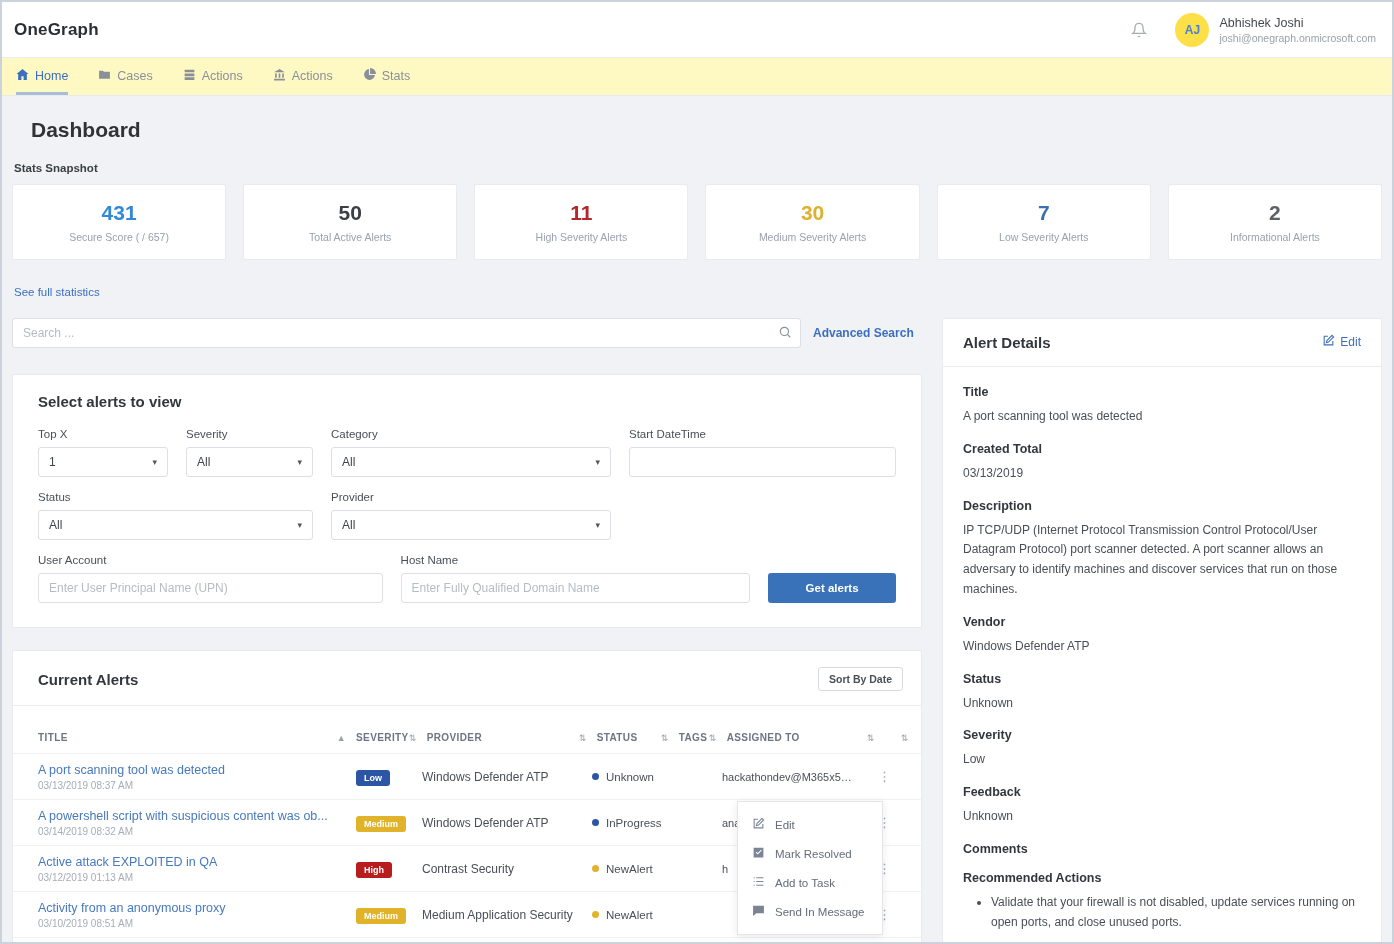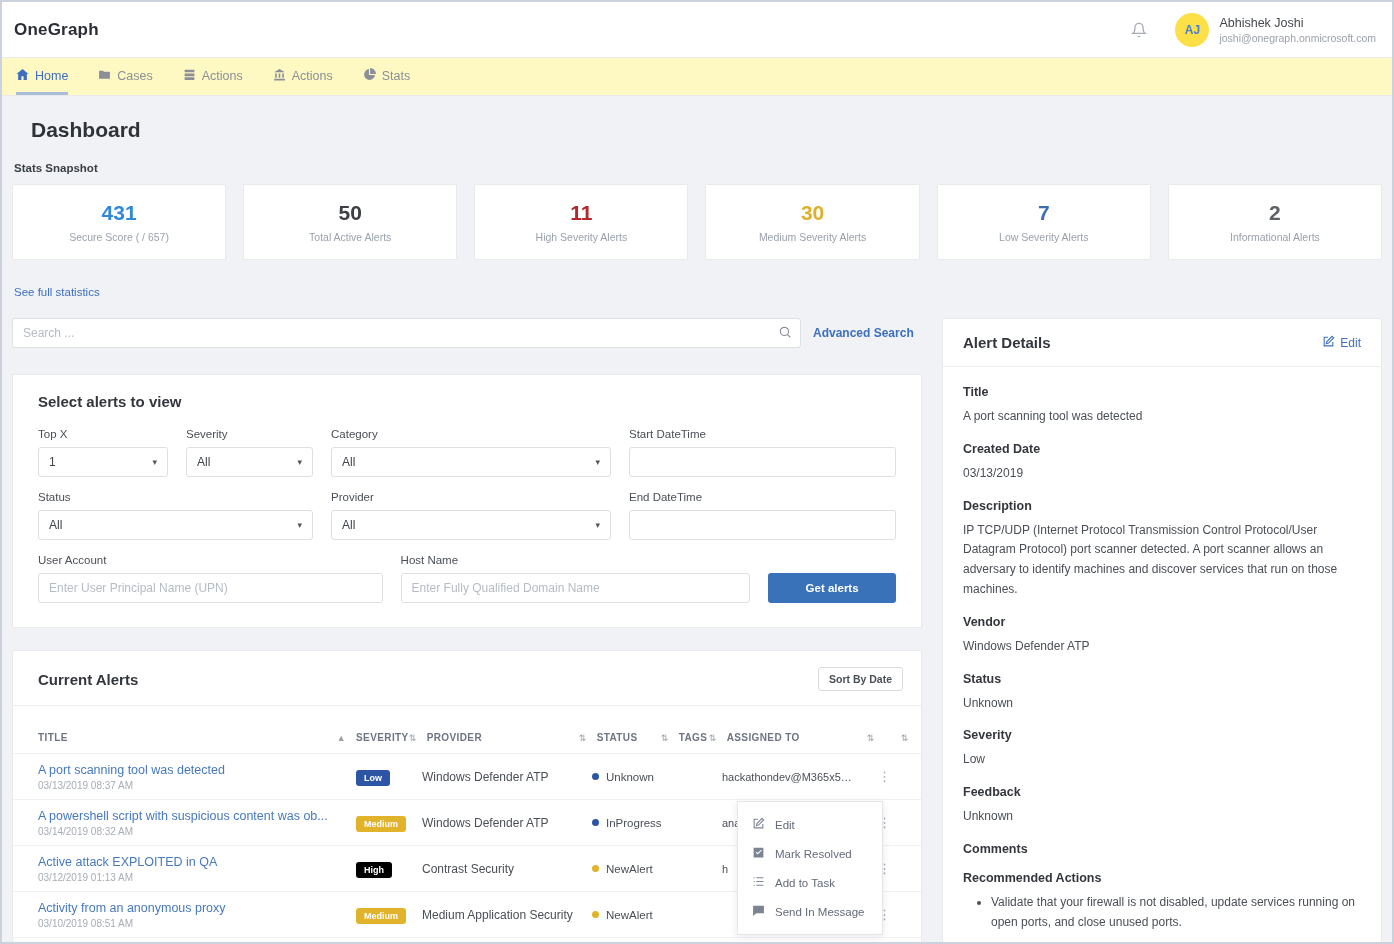--- a/index.html
+++ b/index.html
@@ -79,21 +79,21 @@
   .dot { width:7px; height:7px; border-radius:50%; flex:0 0 7px; }
   .asg { font-size:11px; color:#4a4f57; white-space:nowrap; overflow:hidden; text-overflow:ellipsis; }
   .kebab { flex:1; text-align:right; color:#9aa1ab; font-size:13px; cursor:pointer; padding-right:12px; }
 
   
   .ctx-menu { position:absolute; left:735px; top:799px; width:146px; background:#fff; border:1px solid #e3e5e9; box-shadow:0 2px 8px rgba(40,50,70,.10); padding:8px 0; z-index:30; }
   .ctx-item { display:flex; align-items:center; gap:10px; padding:7px 14px; font-size:11.5px; color:#646b7a; cursor:pointer; }
   .ctx-item svg { width:13px; height:13px; flex:0 0 13px; color:#7c8494; }
 
   
-  .details-head { display:flex; align-items:flex-end; justify-content:space-between; padding:15px 20px; border-bottom:1px solid #ececf0; }
+  .details-head { display:flex; align-items:flex-start; justify-content:space-between; padding:15px 20px; border-bottom:1px solid #ececf0; }
   .edit-link { display:flex; align-items:center; gap:5px; font-size:12px; color:#3d6fbf; text-decoration:none; }
   .details-body { padding:18px 20px 22px; }
   .field { margin-bottom:15px; }
   .field-label { font-size:12.5px; font-weight:700; color:#33373d; margin-bottom:8px; }
   .field-value { font-size:12px; color:#4a4f57; line-height:1.65; }
   .rec-list { margin:6px 0 0 28px; }
   .rec-list li { font-size:12px; color:#4a4f57; line-height:1.65; }
 </style>
 </head>
 <body>
@@ -241,24 +241,20 @@
                 <span class="arrow">▾</span>
               </div>
             </div>
             <div class="fgroup w-cat">
               <label>Provider</label>
               <div class="selectish">
                 <span>All</span>
                 <span class="arrow">▾</span>
               </div>
             </div>
-            <div class="fgroup w-grow">
-              <label>End DateTime</label>
-              <input class="tinput" type="text" value="" style="">
-            </div>
           </div>
 
           <div class="form-row" style="margin-bottom:0;">
             <div class="fgroup w-user">
               <label>User Account</label>
               <input class="tinput" type="text" placeholder="Enter User Principal Name (UPN)" style="">
             </div>
             <div class="fgroup w-host">
               <label>Host Name</label>
               <input class="tinput" type="text" placeholder="Enter Fully Qualified Domain Name" style="">
@@ -335,21 +331,21 @@
             <div class="td c-tags"></div>
             <div class="td c-asg asg">analyst@M365x594651....</div>
             <div class="kebab">⋮</div>
           </div>
 
           <div class="trow">
             <div class="td c-title">
                 <a class="alert-link" href="#">Active attack EXPLOITED in QA</a>
                 <div class="alert-date">03/12/2019 01:13 AM</div>
               </div>
-            <div class="td c-sev"><span class="badge" style="background-color: #000000;">High</span></div>
+            <div class="td c-sev"><span class="badge" style="background-color: #b91c1c;">High</span></div>
             <div class="td c-prov prov">Contrast Security</div>
             <div class="td c-status status">
                 <span class="dot" style="background-color: rgb(224, 179, 43);"></span>
                 <span>NewAlert</span>
               </div>
             <div class="td c-tags"></div>
             <div class="td c-asg asg">h</div>
             <div class="kebab">⋮</div>
           </div>
 
@@ -389,21 +385,21 @@
                   </svg></span>
               <span>Edit</span>
             </a>
           </div>
           <div class="details-body">
             <div class="field">
               <div class="field-label">Title</div>
               <div class="field-value">A port scanning tool was detected</div>
             </div>
             <div class="field">
-              <div class="field-label">Created Date</div>
+              <div class="field-label">Created Total</div>
               <div class="field-value">03/13/2019</div>
             </div>
             <div class="field">
               <div class="field-label">Description</div>
               <div class="field-value">IP TCP/UDP (Internet Protocol Transmission Control Protocol/User Datagram Protocol) port scanner detected. A port scanner allows an adversary to identify machines and discover services that run on those machines.</div>
             </div>
             <div class="field">
               <div class="field-label">Vendor</div>
               <div class="field-value">Windows Defender ATP</div>
             </div>

